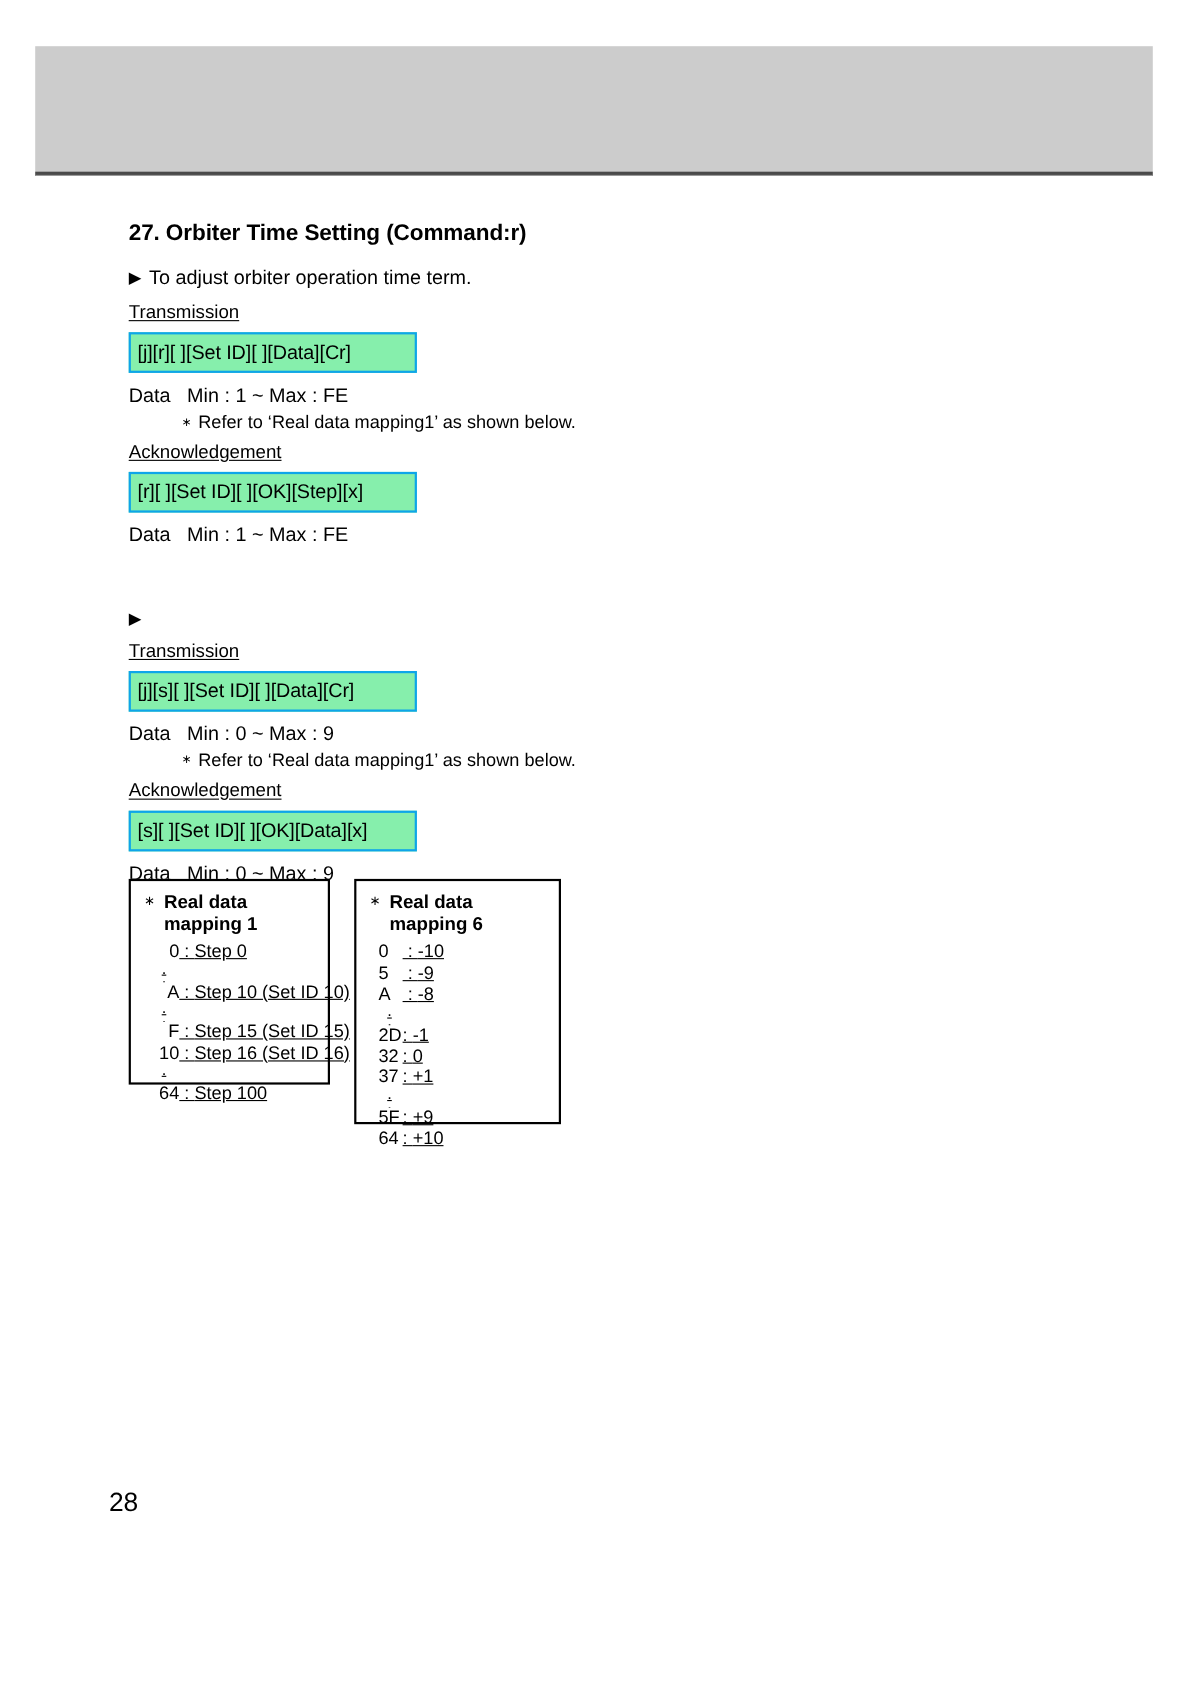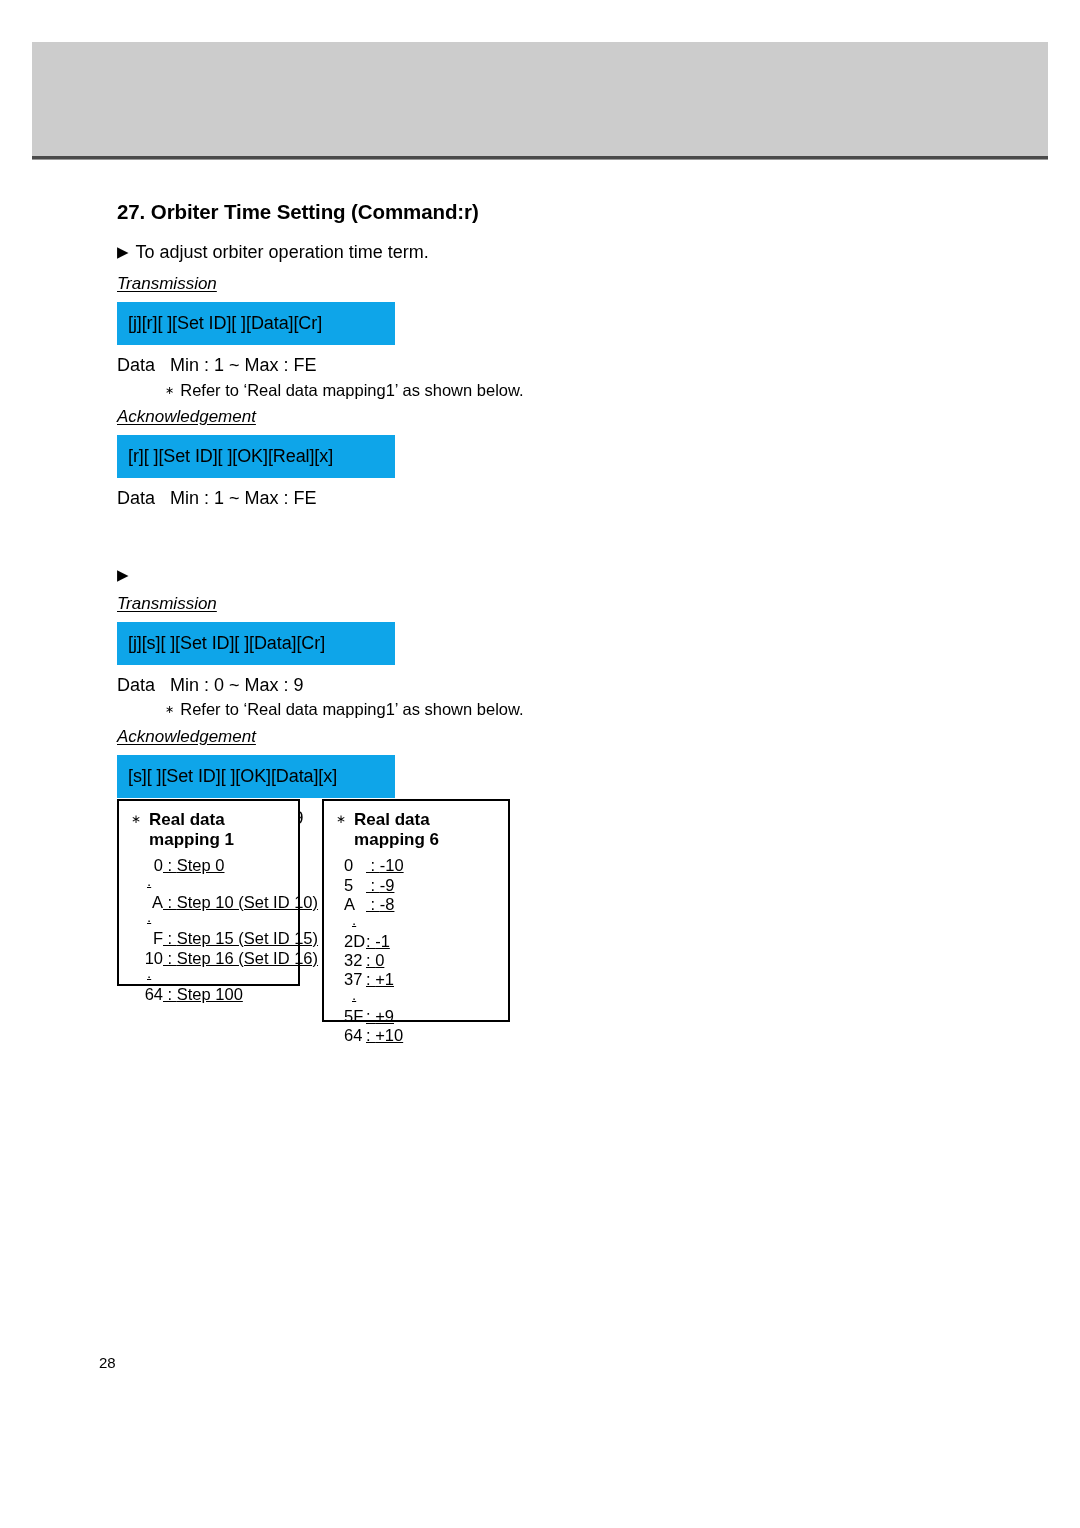--- a/index.html
+++ b/index.html
@@ -74,36 +74,35 @@
   }
   .tri {
     font-size: 15px;
     line-height: 1;
     position: relative;
     top: -1px;
   }
 
   .subhead {
     font-size: 17px;
-    font-style: italic;
     text-decoration: underline;
     text-underline-offset: 2px;
     margin: 0 0 8px 0;
     display: inline-block;
   }
 
   .cmd-box {
-    border: 5px solid #0ea5e9;
+    border: 2px solid #0ea5e9;
     font-size: 18px;
     line-height: 1;
-    padding: 7px 16px 8px 6px;
+    padding: 7px 6px 8px 6px;
     width: 246px;
     margin: 0 0 9px 0;
     letter-spacing: -0.1px;
-    background: #0ea5e9;
+    background: #86efac;
   }
 
   .data-line {
     font-size: 18px;
     line-height: 1.25;
     margin: 0 0 3px 0;
     white-space: pre;
   }
 
   .refer-line {
@@ -192,21 +191,21 @@
     display: block;
     font-size: 15px;
     line-height: 0.62;
   }
 
   
   .page-number {
     position: absolute;
     left: 99px;
     top: 1355px;
-    font-size: 15px;
+    font-size: 24px;
     line-height: 1;
   }
 </style>
 </head>
 <body>
 
 <div id="page">
 
   <div class="header-band"></div>
   <div class="header-rule"></div>
@@ -227,21 +226,21 @@
 
       <p class="data-line">Data   Min : 1 ~ Max : FE</p>
 
       <p class="refer-line">
         <span class="refer-star">∗</span>
         <span>Refer to ‘Real data mapping1’ as shown below.</span>
       </p>
 
       <div><span class="subhead">Acknowledgement</span></div>
 
-      <div class="cmd-box">[r][  ][Set ID][  ][OK][Real][x]</div>
+      <div class="cmd-box">[r][  ][Set ID][  ][OK][Step][x]</div>
 
       <p class="data-line gap-after-data">Data   Min : 1 ~ Max : FE</p>
     </div>
 
     <div class="section">
 
       <p class="desc">
         <span class="tri">▶</span>
       </p>
 

